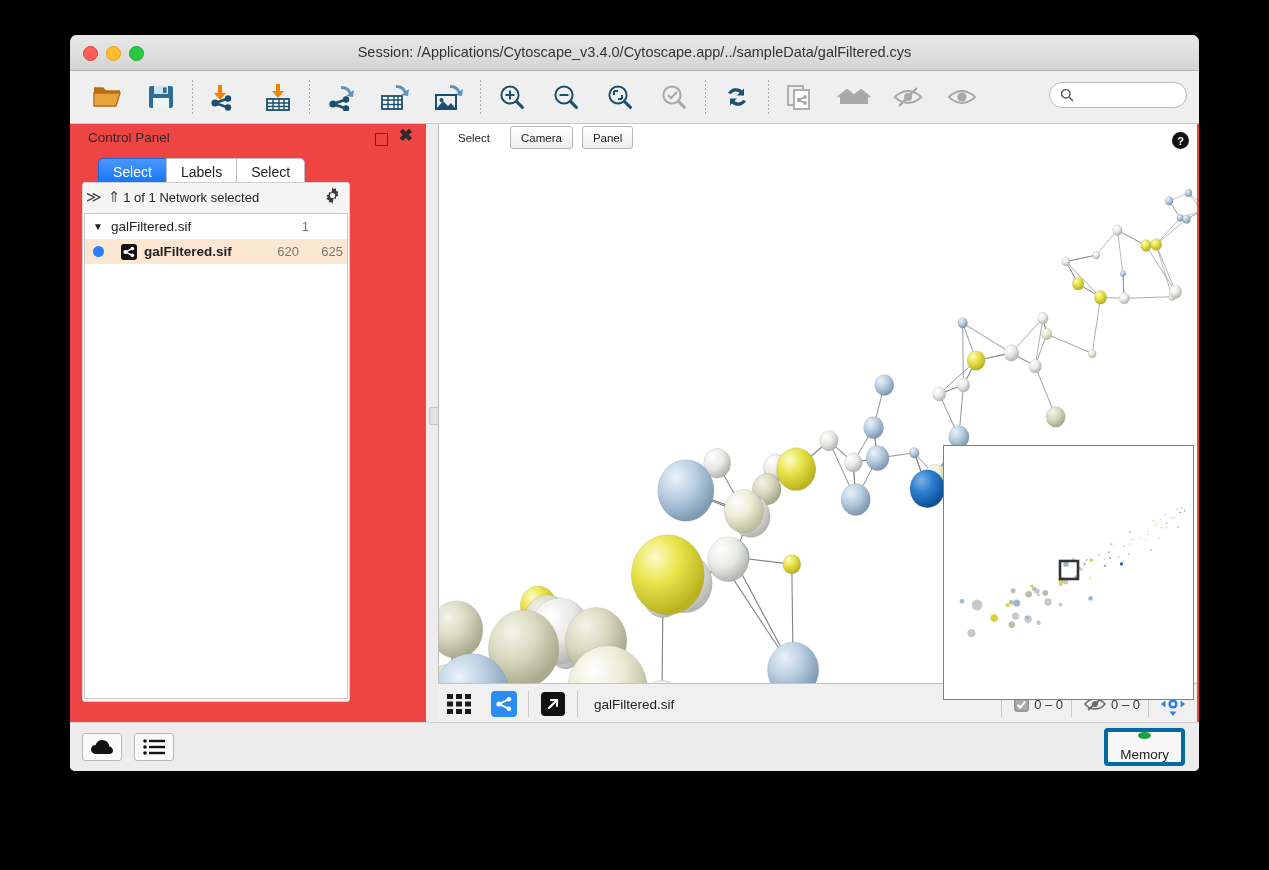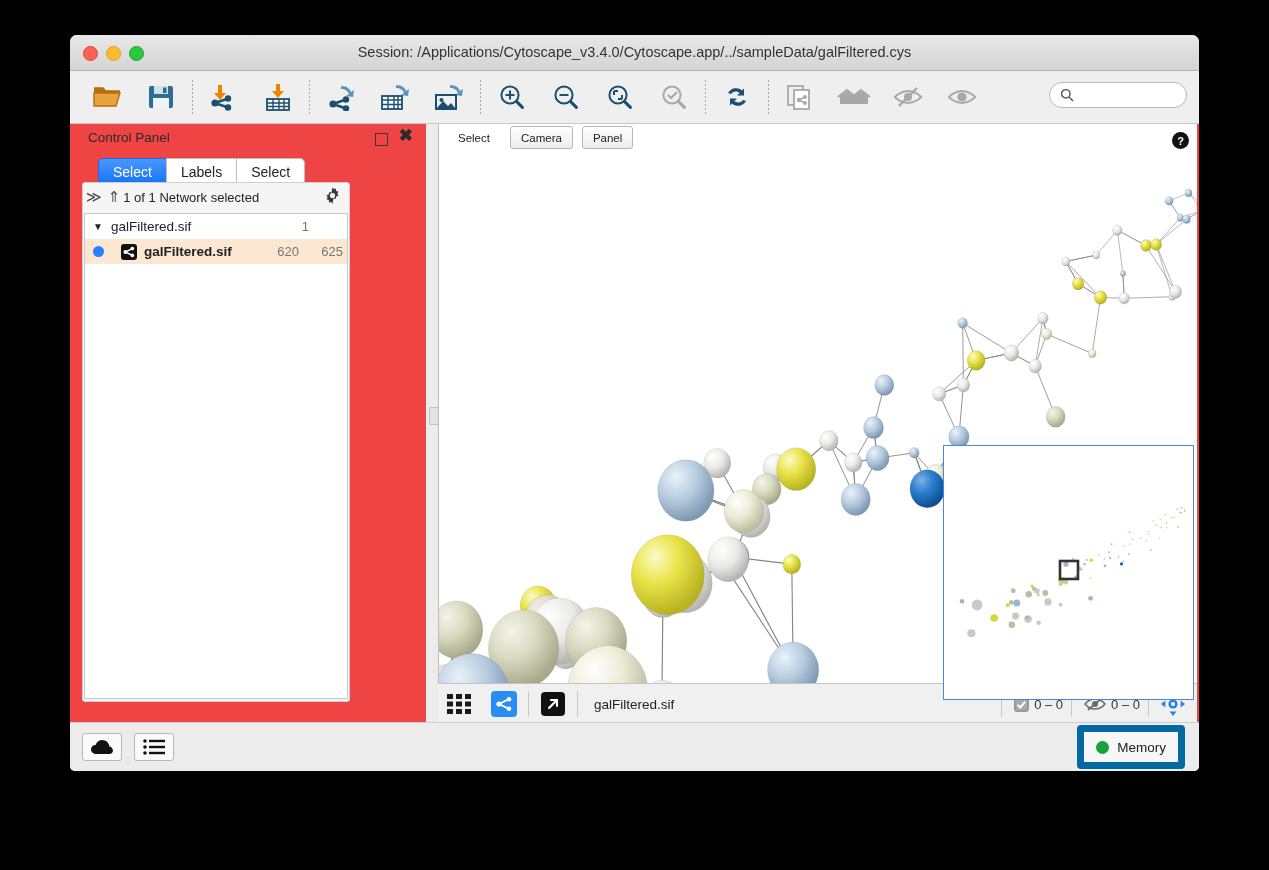--- a/index.html
+++ b/index.html
@@ -101,22 +101,22 @@
   .nb-label{font-size:13.5px;color:#222;margin-left:14px;}
   .nb-right{margin-left:auto;display:flex;align-items:center;height:40px;}
   .cnt{font-size:13px;color:#333;margin:0 6px 0 5px;}
 
   
   .bottombar{position:absolute;left:0;bottom:0;width:100%;height:48px;background:#ececec;
     border-top:1px solid #cfcfcf;display:flex;align-items:center;}
   .bb-btn{width:38px;height:26px;margin-left:12px;background:#fafafa;border:1px solid #b8b8b8;
     border-radius:3px;display:flex;align-items:center;justify-content:center;cursor:pointer;}
   .memory{margin-left:auto;margin-right:14px;height:30px;padding:0 12px;background:#f7f7f7;
-    border:7px solid #0369a1;border-radius:4px;display:flex;align-items:center;gap:8px;
-    font-size:13.5px;color:#222;cursor:pointer;}
+    border:4px solid #0369a1;border-radius:4px;display:flex;align-items:center;gap:8px;
+    font-size:13.5px;color:#222;cursor:pointer;flex-direction:column;}
   .memdot{width:13px;height:13px;border-radius:50%;background:#18a33c;}
 </style>
 </head>
 <body>
 
 <div class="screen">
   <div class="window">
 
     <div class="titlebar">
       <div class="traffic">

